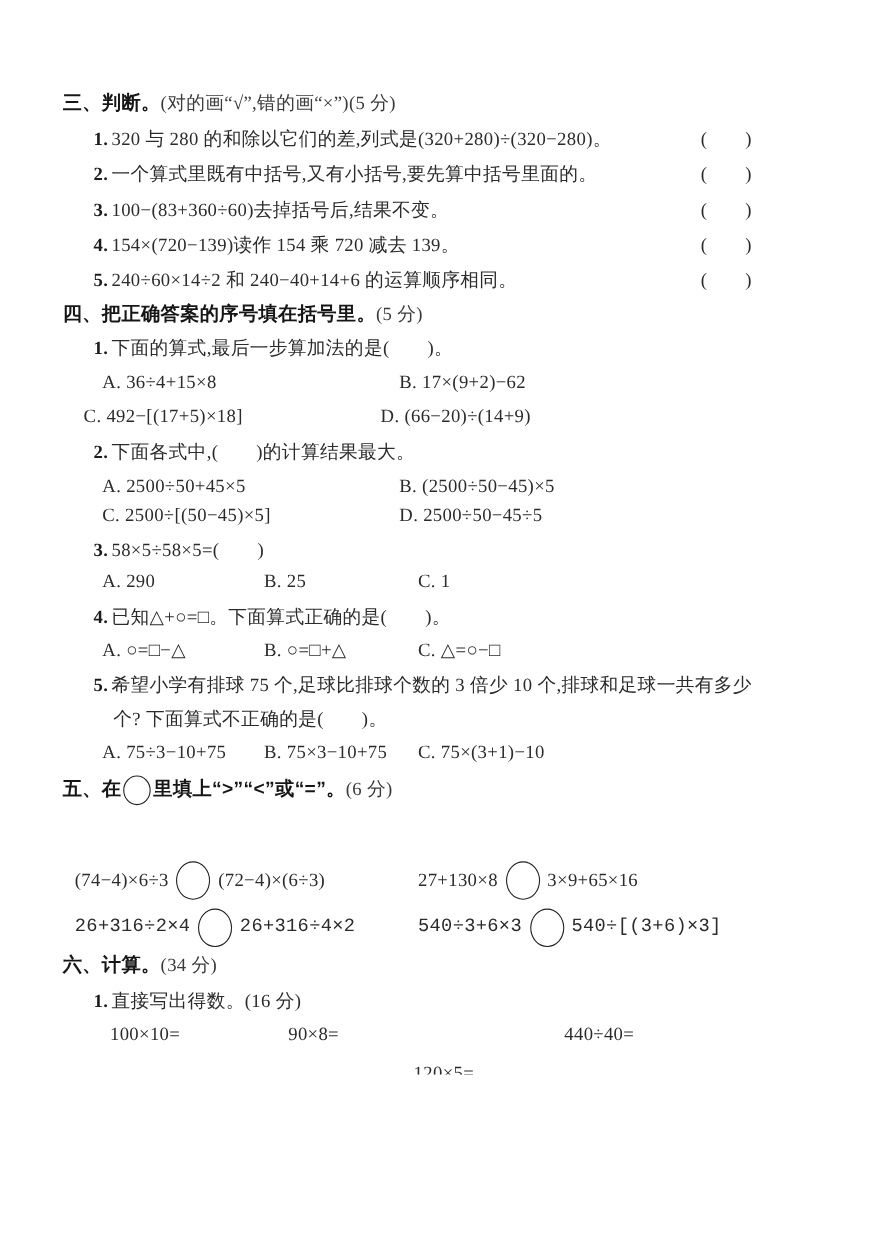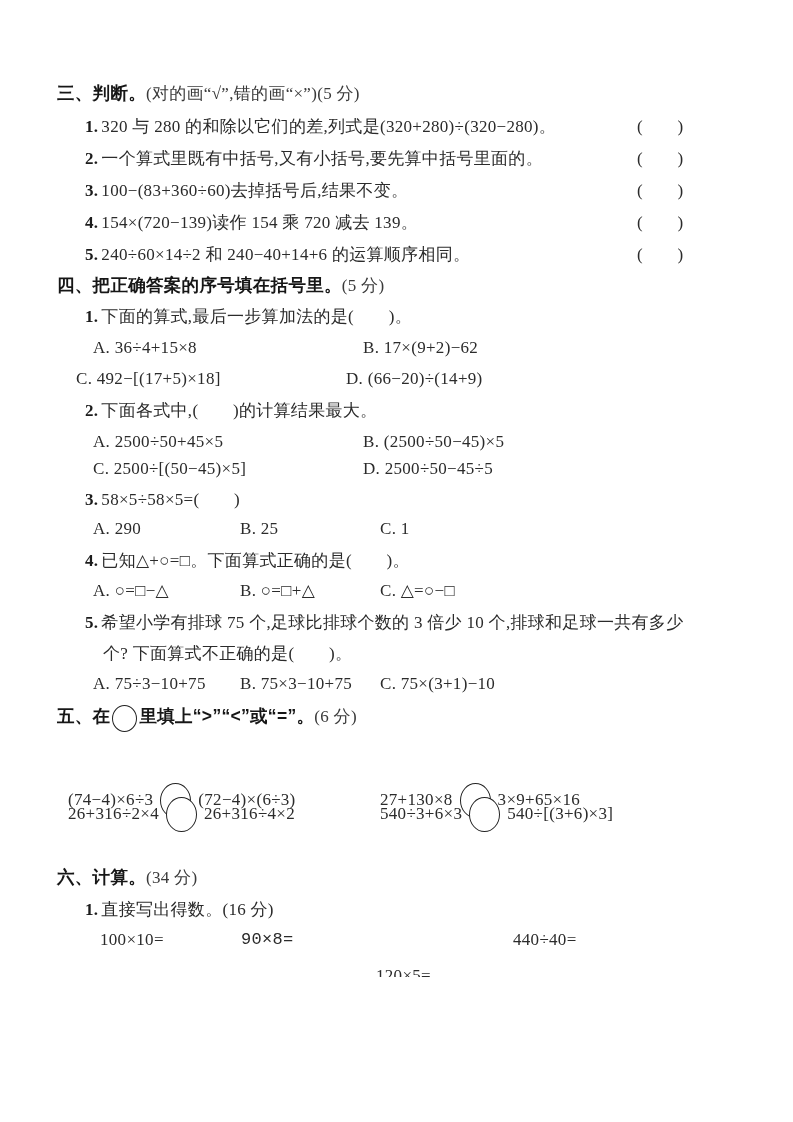--- a/index.html
+++ b/index.html
@@ -23,21 +23,21 @@
   .circle {
     display:inline-block; width:29px; height:33px;
     border:1.6px solid #222; border-radius:50%;
     margin:0 7px; vertical-align:middle; background:#fff;
   }
   .hdr-circle { width:23px; height:25px; margin:0 2px; border-width:1.5px; }
   .cmp { height:36px; }
   .pair { display:inline-flex; align-items:center; height:36px; }
   .pair2 { position:absolute; left:312px; top:0; }
   .calc span.cell { position:absolute; }
-  .cell1 { left:0; } .cell2 { left:141px;font-family:Liberation Mono, monospace; } .cell3 { left:276px;margin-top:36px; } .cell4 { left:413px; }
+  .cell1 { left:0; } .cell2 { left:162px; } .cell3 { left:276px;margin-top:36px; } .cell4 { left:413px; }
   .pageno {
     left:0; width:793px; text-align:center;
     font-family:"Liberation Sans","DejaVu Sans",sans-serif; font-size:20px; color:#222;
   }
 </style>
 </head>
 <body>
 
 <div class="page">
 
@@ -133,21 +133,21 @@
       <span>(74−4)×6÷3</span>
         <span class="circle"></span>
         <span>(72−4)×(6÷3)</span>
     </span>
     <span class="pair pair2">
       <span>27+130×8</span>
         <span class="circle"></span>
         <span>3×9+65×16</span>
     </span>
   </div>
-  <div class="row cmp" style="top:796px; left:68px;">
+  <div class="row cmp" style="top:825px; left:68px;font-family:Liberation Mono, monospace;">
     <span class="pair">
       <span>26+316÷2×4</span>
         <span class="circle"></span>
         <span>26+316÷4×2</span>
     </span>
     <span class="pair pair2">
       <span>540÷3+6×3</span>
         <span class="circle"></span>
         <span>540÷[(3+6)×3]</span>
     </span>

